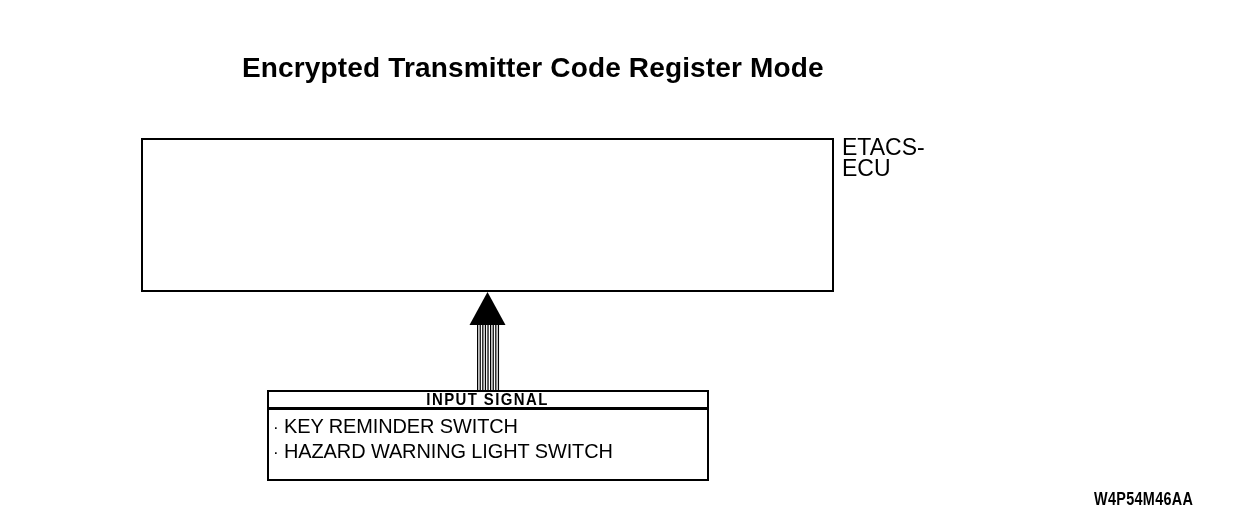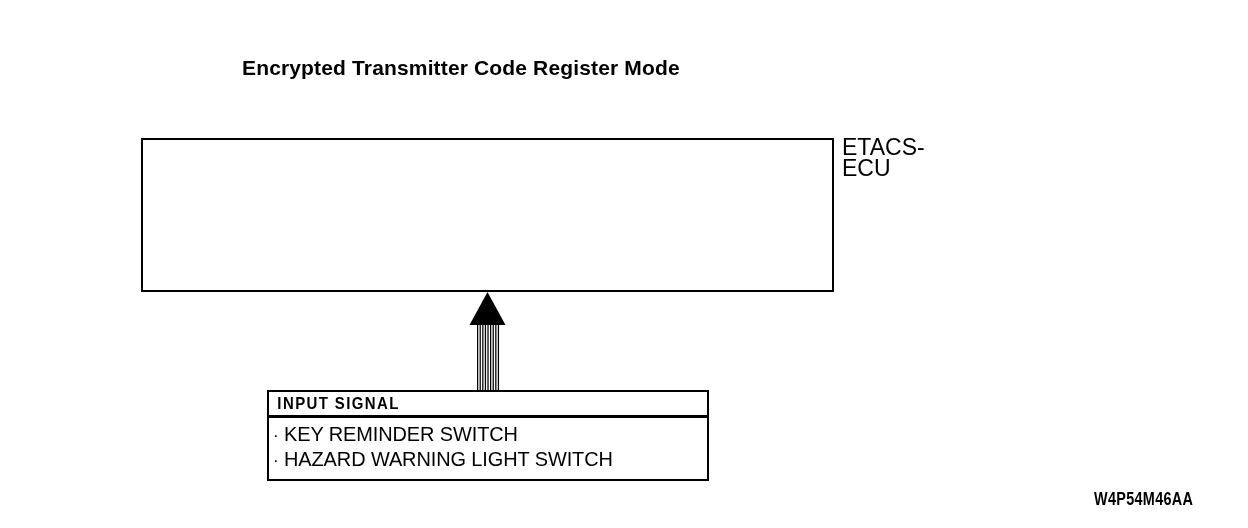--- a/index.html
+++ b/index.html
@@ -22,21 +22,21 @@
     left: 0; top: 0;
     width: 1248px;
     height: 528px;
   }
 
   
   #diagram-title {
     position: absolute;
     left: 242px;
     top: 56px;
-    font-size: 21px;
+    font-size: 28px;
     font-weight: bold;
     letter-spacing: 0.15px;
     white-space: nowrap;
     line-height: 24px;
   }
 
   
   #ecu-block {
     position: absolute;
     left: 141px;
@@ -73,26 +73,26 @@
     left: 267px;
     top: 390px;
     width: 442px;
     height: 91px;
     box-sizing: border-box;
     border: 2px solid #000000;
     background: #ffffff;
   }
 
   #input-signal-header {
-    height: 26px;
+    height: 18px;
     box-sizing: border-box;
     border-bottom: 3px solid #000000;
     display: flex;
     align-items: center;
-    justify-content: flex-start;
+    justify-content: center;
   }
 
   #input-signal-header-text {
     font-size: 17px;
     font-weight: bold;
     letter-spacing: 1.6px;
     transform: scaleX(0.88);
     transform-origin: center;
     white-space: nowrap;
     line-height: 18px;

